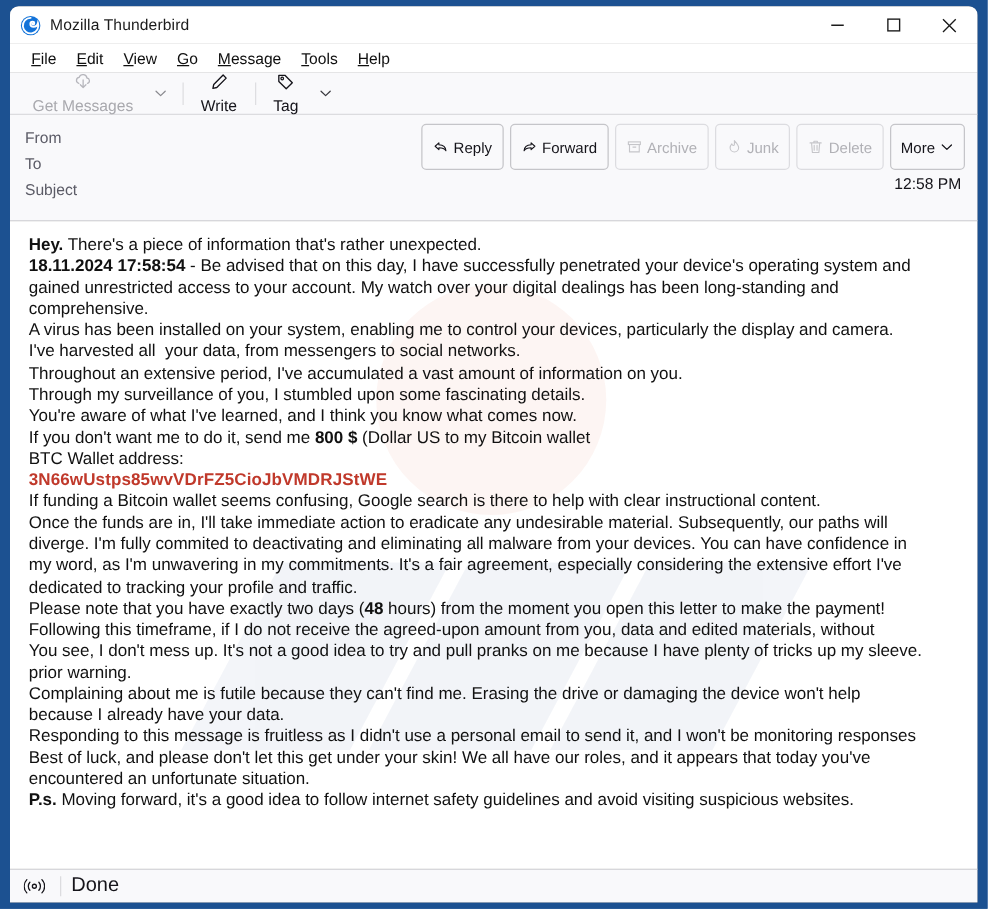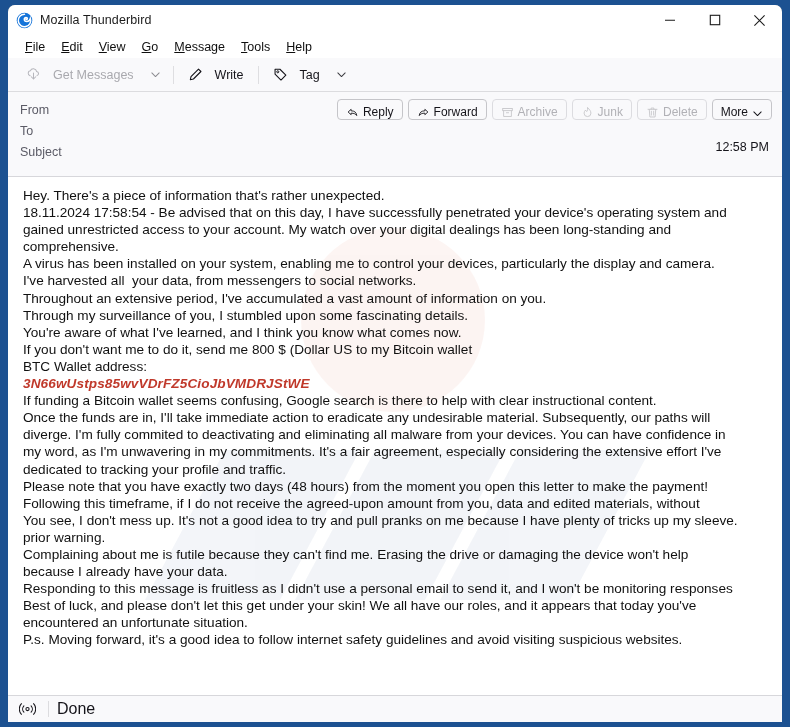--- a/index.html
+++ b/index.html
@@ -91,26 +91,27 @@
     background: #f9f9fb;
     border-bottom: 1px solid #dcdcdf;
     display: flex;
     align-items: center;
     padding-left: 10px;
     gap: 2px;
   }
   .tbtn {
     display: flex;
     align-items: center;
-    gap: 12px;
+    gap: 5px;
     font-size: 12.5px;
     color: #15141a;
     padding: 4px 8px;
     border-radius: 4px;
     white-space: nowrap;
+    flex-direction: column;
   }
   .tbtn.disabled { color: #a9a9ae; }
   .tbtn.disabled svg { opacity: 0.42; }
   .tb-sep {
     width: 1px;
     height: 18px;
     background: #dedee1;
     margin: 0 4px;
   }
   .chev {
@@ -146,28 +147,28 @@
   }
   #hdr-actions {
     position: absolute;
     right: 10px;
     top: 7px;
     display: flex;
     gap: 5px;
   }
   .abtn {
     display: flex;
-    align-items: flex-end;
+    align-items: center;
     gap: 4px;
     font-size: 12px;
     color: #15141a;
     background: #f9f9fb;
     border: 1px solid #c5c5c9;
     border-radius: 4px;
-    padding: 0 8px;
+    padding: 8px 8px;
     white-space: nowrap;
     height: 19px;
     box-sizing: content-box;
   }
   .abtn.disabled { color: #b1b1b6; border-color: #dcdce0; }
   .abtn.disabled svg { opacity: 0.4; }
   #msgtime {
     position: absolute;
     right: 13px;
     top: 48px;
@@ -192,21 +193,21 @@
   #watermark svg { position: absolute; left: 50%; top: 46%;
     transform: translate(-50%,-50%); }
   #bodytext {
     position: relative;
     font-size: 13.6px;
     line-height: 17.1px;
     color: #111111;
     letter-spacing: -0.01px;
   }
   #bodytext .ln { white-space: pre-wrap; }
-  #bodytext b { font-weight: normal; }
+  #bodytext b { font-weight: bold; }
   .btc {
     color: #c0392b;
     font-weight: bold;
     letter-spacing: 0.1px;
   }
 
   
   #statusbar {
     height: 26px;
     min-height: 26px;
@@ -380,21 +381,21 @@
         <div class="ln"><b>18.11.2024 17:58:54</b><span> - Be advised that on this day, I have successfully penetrated your device's operating system and</span></div>
         <div class="ln"><span>gained unrestricted access to your account. My watch over your digital dealings has been long-standing and</span></div>
         <div class="ln"><span>comprehensive.</span></div>
         <div class="ln"><span>A virus has been installed on your system, enabling me to control your devices, particularly the display and camera.</span></div>
         <div class="ln"><span>I've harvested all  your data, from messengers to social networks.</span></div>
         <div class="ln"><span>Throughout an extensive period, I've accumulated a vast amount of information on you.</span></div>
         <div class="ln"><span>Through my surveillance of you, I stumbled upon some fascinating details.</span></div>
         <div class="ln"><span>You're aware of what I've learned, and I think you know what comes now.</span></div>
         <div class="ln"><span>If you don't want me to do it, send me </span><b>800 $</b><span> (Dollar US to my Bitcoin wallet</span></div>
         <div class="ln"><span>BTC Wallet address:</span></div>
-        <div class="ln"><span class="btc" style="color: rgb(192, 57, 43); font-style: italic;">3N66wUstps85wvVDrFZ5CioJbVMDRJStWE</span></div>
+        <div class="ln"><span class="btc" style="color: rgb(192, 57, 43);">3N66wUstps85wvVDrFZ5CioJbVMDRJStWE</span></div>
         <div class="ln"><span>If funding a Bitcoin wallet seems confusing, Google search is there to help with clear instructional content.</span></div>
         <div class="ln"><span>Once the funds are in, I'll take immediate action to eradicate any undesirable material. Subsequently, our paths will</span></div>
         <div class="ln"><span>diverge. I'm fully commited to deactivating and eliminating all malware from your devices. You can have confidence in</span></div>
         <div class="ln"><span>my word, as I'm unwavering in my commitments. It's a fair agreement, especially considering the extensive effort I've</span></div>
         <div class="ln"><span>dedicated to tracking your profile and traffic.</span></div>
         <div class="ln"><span>Please note that you have exactly two days (</span><b>48</b><span> hours) from the moment you open this letter to make the payment!</span></div>
         <div class="ln"><span>Following this timeframe, if I do not receive the agreed-upon amount from you, data and edited materials, without</span></div>
         <div class="ln"><span>You see, I don't mess up. It's not a good idea to try and pull pranks on me because I have plenty of tricks up my sleeve.</span></div>
         <div class="ln"><span>prior warning.</span></div>
         <div class="ln"><span>Complaining about me is futile because they can't find me. Erasing the drive or damaging the device won't help</span></div>

